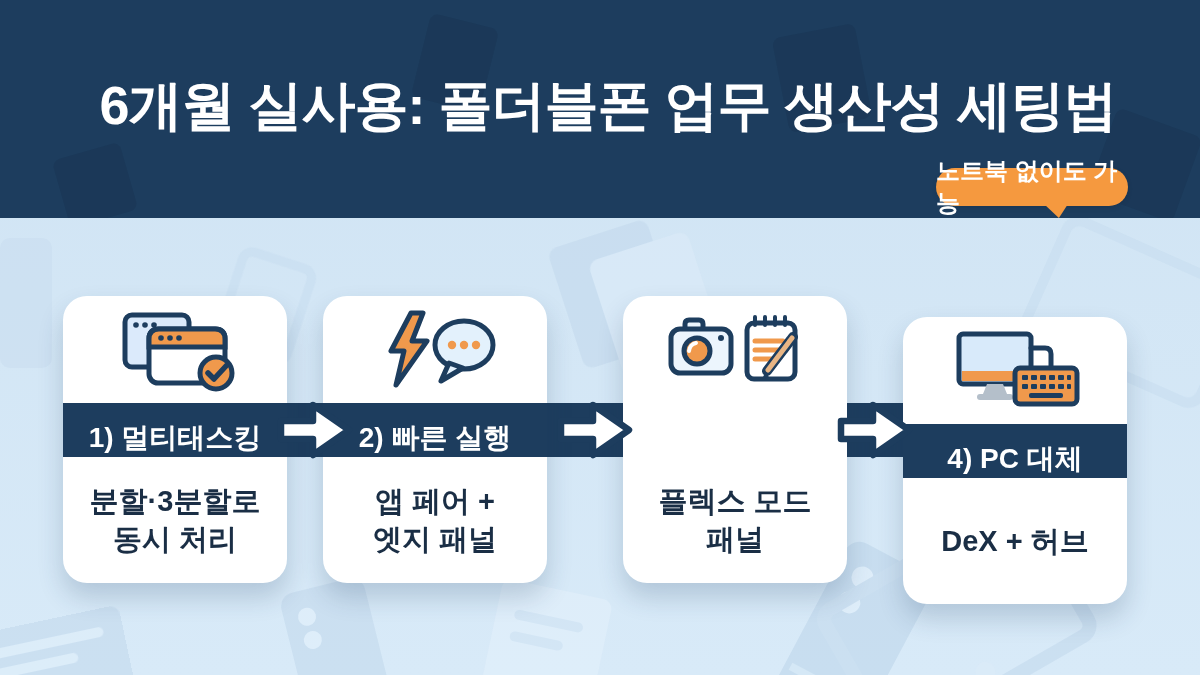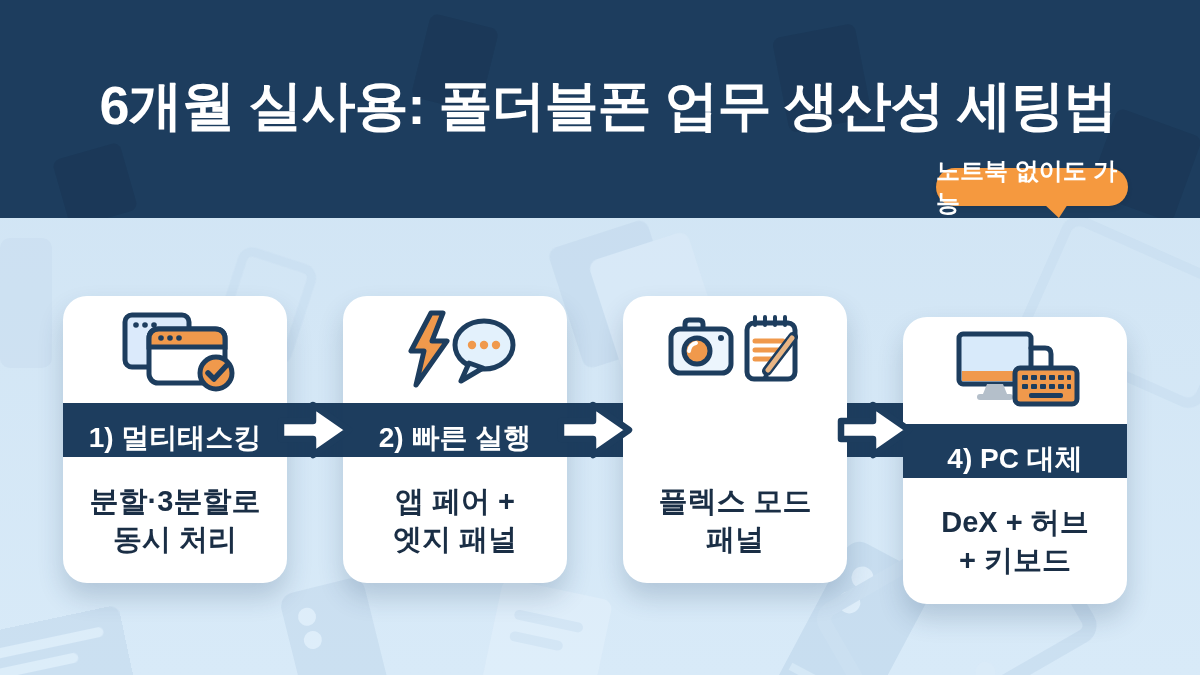--- a/index.html
+++ b/index.html
@@ -22,21 +22,21 @@
 
   
   .bg-watermark { position:absolute; top:218px; left:0; width:1200px; height:457px; }
 
   
   .connector-band { position:absolute; top:403px; left:63px; width:1064px; height:54px; background:#1d3d5e; z-index:1; }
 
   
   .card { position:absolute; top:296px; width:224px; height:287px; background:#ffffff; border-radius:24px;
     box-shadow:0 14px 26px rgba(29,61,94,.20); z-index:2; overflow:hidden; }
-  .card1 { left:63px; } .card2 { left:343px; } .card3 { left:623px; } .card4 { left:903px;margin-top:21px; }
+  .card1 { left:63px; } .card2 { left:323px; } .card3 { left:623px; } .card4 { left:903px;margin-top:21px; }
   .card-icon { position:absolute; top:0; left:0; width:100%; height:107px;
     display:flex; align-items:center; justify-content:center; }
   .card-band { position:absolute; top:107px; left:0; width:100%; height:54px; background:#1d3d5e;
     display:flex; align-items:flex-end; justify-content:center; color:#ffffff; font-size:28px; font-weight:700; white-space:nowrap; }
   .card-body { position:absolute; top:161px; left:0; width:100%; height:126px;
     display:flex; flex-direction:column; align-items:center; justify-content:center;
     color:#1a2e45; font-size:29px; font-weight:600; line-height:1.32; text-align:center; white-space:nowrap; }
 
   
   .arrow { position:absolute; top:398px; z-index:3; }
@@ -202,21 +202,20 @@
             <rect x="122" y="56" width="4" height="5" rx="1"></rect>
           <rect x="84" y="65" width="34" height="5" rx="2"></rect>
         </g>
       </svg>
     </div>
     <div class="card-band">
       <span>4) PC 대체</span>
     </div>
     <div class="card-body">
       <span>DeX + 허브</span>
-      <span>+ 키보드</span>
     </div>
   </div>
 
   <svg class="arrow arrow1" width="76" height="64" viewBox="0 0 76 64">
     <path d="M4 23 H36 V7 L72 32 L36 57 V41 H4 Z" fill="#ffffff" stroke="#1d3d5e" stroke-width="6.5" stroke-linejoin="round"></path>
   </svg>
   <svg class="arrow arrow2" width="76" height="64" viewBox="0 0 76 64">
     <path d="M4 23 H36 V7 L72 32 L36 57 V41 H4 Z" fill="#ffffff" stroke="#1d3d5e" stroke-width="6.5" stroke-linejoin="round"></path>
   </svg>
   <svg class="arrow arrow3" width="76" height="64" viewBox="0 0 76 64">

